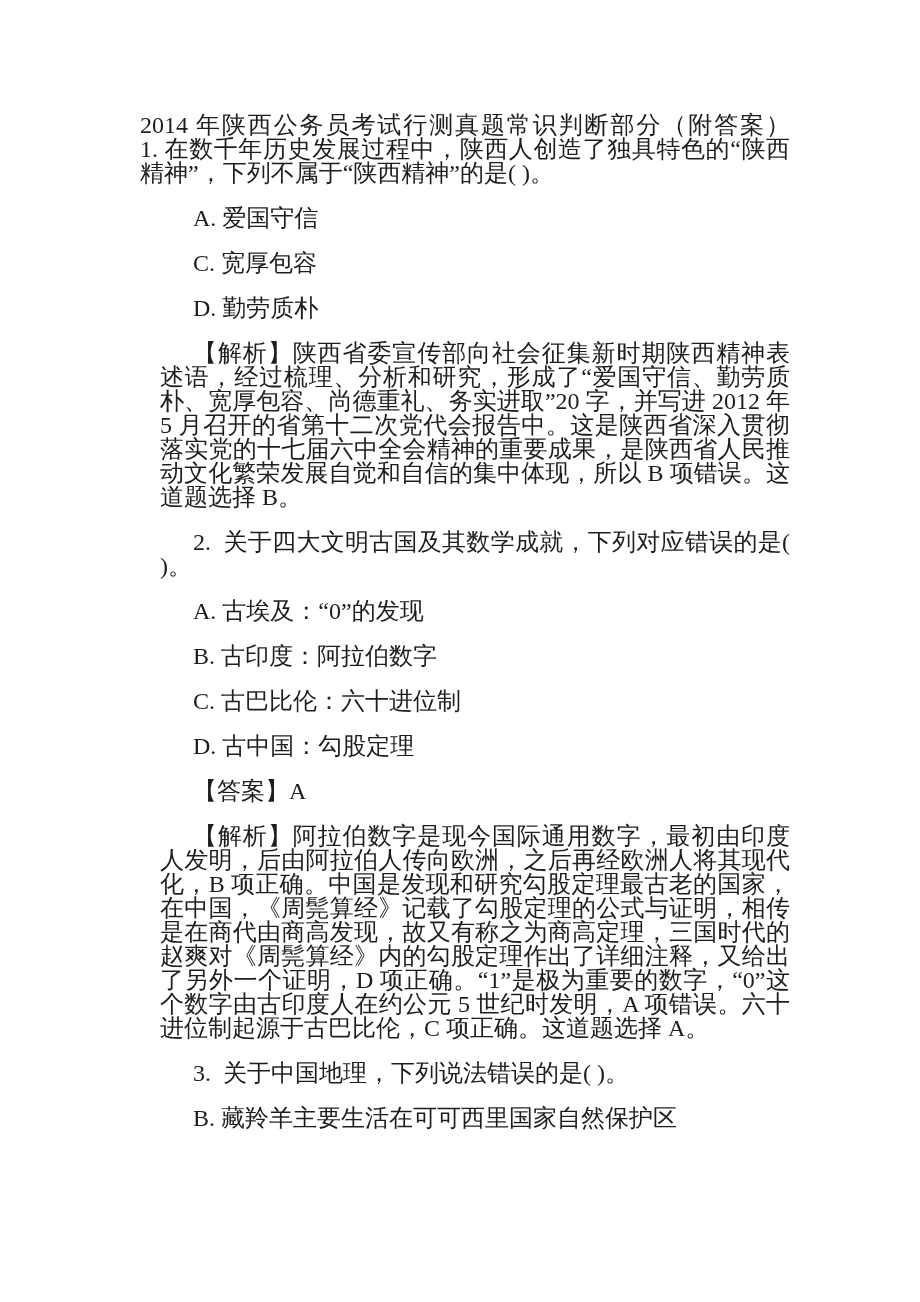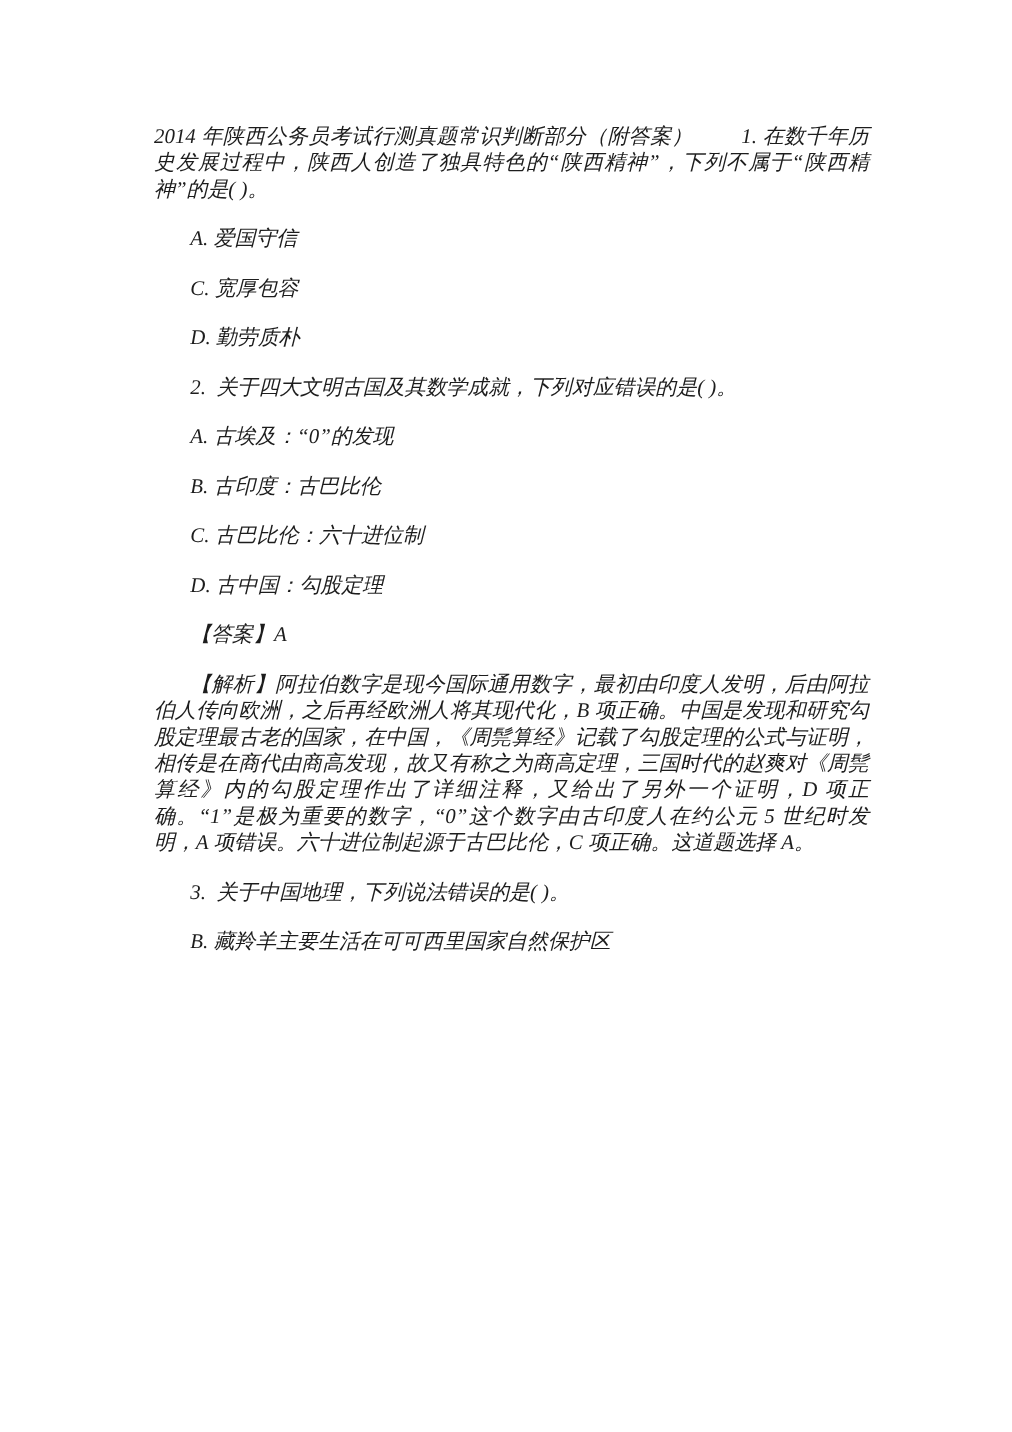--- a/index.html
+++ b/index.html
@@ -8,46 +8,47 @@
     background: #ffffff;
   }
   .page {
     position: relative;
     width: 920px;
     height: 1302px;
     box-sizing: border-box;
     background: #ffffff;
     padding: 113px 130px 0 140px;
     font-family: "Liberation Serif", "DejaVu Serif", serif;
-    font-size: 19px;
+    font-size: 24px;
     line-height: 24px;
     color: #1d1d1d;
     text-align: justify;
     overflow: hidden;
-    font-style: italic;
   }
   .para {
     margin: 0 0 21px 0;
     word-break: break-all;
     overflow-wrap: anywhere;
   }
   .para.indent {
     text-indent: 33px;
+    margin-left: 20px;
   }
 </style>
 </head>
 <body>
 
 <div class="page">
   <p class="para">2014 年陕西公务员考试行测真题常识判断部分（附答案）　　 1. 在数千年历史发展过程中，陕西人创造了独具特色的“陕西精神”，下列不属于“陕西精神”的是( )。</p>
   <p class="para indent">A. 爱国守信</p>
   <p class="para indent">C. 宽厚包容</p>
   <p class="para indent">D. 勤劳质朴</p>
+  <p class="para indent">【解析】陕西省委宣传部向社会征集新时期陕西精神表述语，经过梳理、分析和研究，形成了“爱国守信、勤劳质朴、宽厚包容、尚德重礼、务实进取”20 字，并写进 2012 年 5 月召开的省第十二次党代会报告中。这是陕西省深入贯彻落实党的十七届六中全会精神的重要成果，是陕西省人民推动文化繁荣发展自觉和自信的集中体现，所以 B 项错误。这道题选择 B。</p>
   <p class="para indent">2.&nbsp; 关于四大文明古国及其数学成就，下列对应错误的是( )。</p>
   <p class="para indent">A. 古埃及：“0”的发现</p>
-  <p class="para indent">B. 古印度：古巴比伦</p>
+  <p class="para indent">B. 古印度：阿拉伯数字</p>
   <p class="para indent">C. 古巴比伦：六十进位制</p>
   <p class="para indent">D. 古中国：勾股定理</p>
   <p class="para indent">【答案】A</p>
   <p class="para indent">【解析】阿拉伯数字是现今国际通用数字，最初由印度人发明，后由阿拉伯人传向欧洲，之后再经欧洲人将其现代化，B 项正确。中国是发现和研究勾股定理最古老的国家，在中国，《周髨算经》记载了勾股定理的公式与证明，相传是在商代由商高发现，故又有称之为商高定理，三国时代的赵爽对《周髨算经》内的勾股定理作出了详细注释，又给出了另外一个证明，D 项正确。“1”是极为重要的数字，“0”这个数字由古印度人在约公元 5 世纪时发明，A 项错误。六十进位制起源于古巴比伦，C 项正确。这道题选择 A。</p>
   <p class="para indent">3.&nbsp; 关于中国地理，下列说法错误的是( )。</p>
   <p class="para indent">B. 藏羚羊主要生活在可可西里国家自然保护区</p>
 </div>
 
 </body></html>

